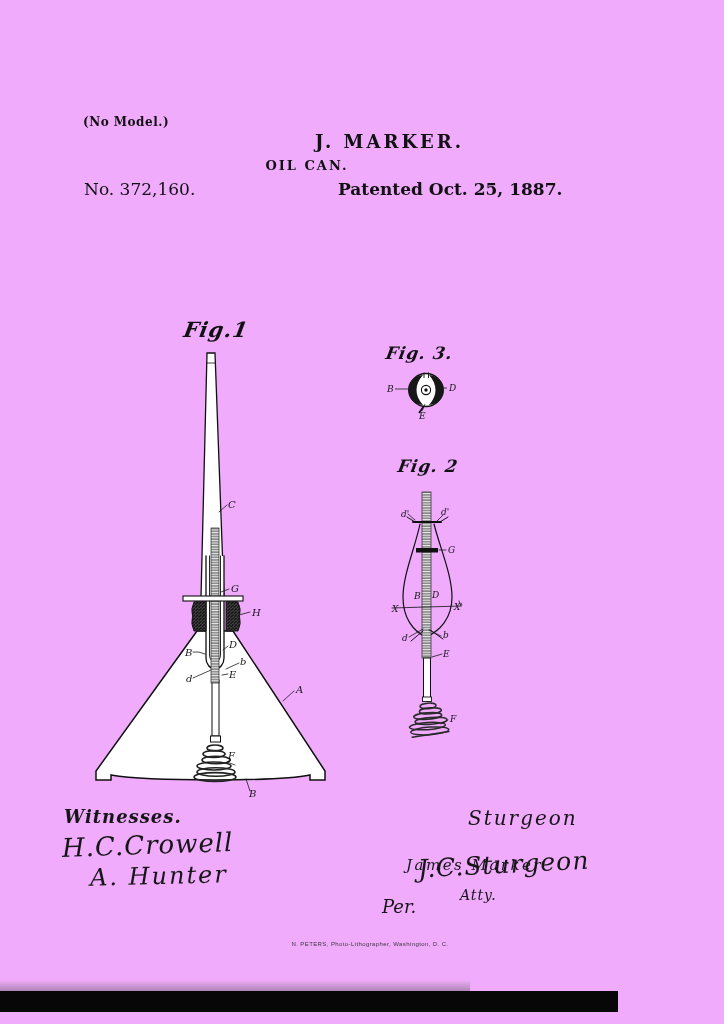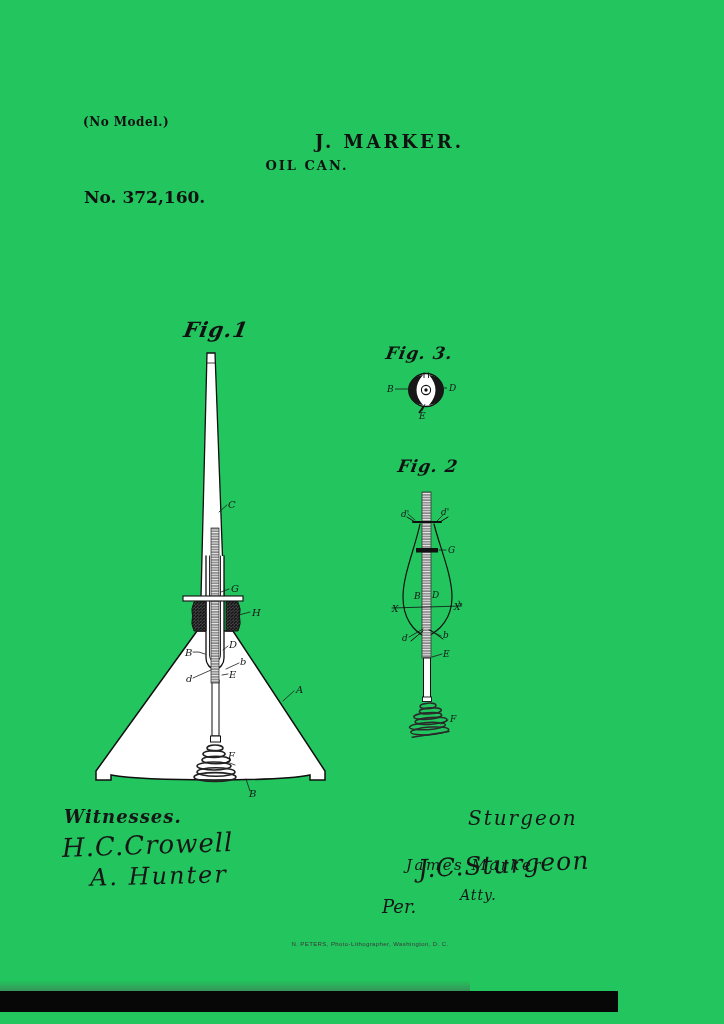--- a/index.html
+++ b/index.html
@@ -1,25 +1,25 @@
 <!DOCTYPE html>
 <html><head>
 <meta charset="utf-8">
 <style>
   html,body{margin:0;padding:0;background:#e9e9e9;}
   .page{
-    position:relative;width:724px;height:1024px;background:#22c55e;
+    position:relative;width:724px;height:1024px;background:#f0abfc;
     overflow:hidden;font-family:"DejaVu Serif", serif;color:#111;
   }
   .abs{position:absolute;}
   
   .no-model{left:83px;top:115px;font-size:12px;font-weight:bold;letter-spacing:0.5px;}
   .name-line{left:150px;top:131px;width:314px;text-align:right;font-size:18px;font-weight:bold;letter-spacing:3px;}
   .title-line{left:150px;top:158px;width:314px;text-align:center;font-size:13px;font-weight:bold;letter-spacing:2px;}
-  .number-line{left:84px;top:179px;font-size:17px;font-weight:bold;margin-top:8px;}
+  .number-line{left:84px;top:179px;font-size:17px;font-weight:normal;}
   .date-line{left:338px;top:179px;font-size:17px;font-weight:bold;}
   
   .fig-label{font-style:italic;font-weight:600;transform:skewX(-10deg);letter-spacing:1px;}
   .fig1-label{left:184px;top:317px;font-size:21px;}
   .fig3-label{left:386px;top:343px;font-size:17px;}
   .fig2-label{left:398px;top:456px;font-size:17px;}
   
   .drawing{left:0;top:0;}
   .ref{font:italic 10px "DejaVu Serif", serif;fill:#151515;}
   .ref2{font:italic 9px "DejaVu Serif", serif;fill:#151515;}
@@ -42,20 +42,21 @@
 </style>
 </head>
 <body>
 
 <div class="page">
 
   <div class="abs no-model">(No Model.)</div>
   <div class="abs name-line">J. MARKER.</div>
   <div class="abs title-line">OIL CAN.</div>
   <div class="abs number-line">No. 372,160.</div>
+  <div class="abs date-line">Patented Oct. 25, 1887.</div>
 
   <div class="abs fig-label fig1-label">Fig.1</div>
   <div class="abs fig-label fig3-label">Fig. 3.</div>
   <div class="abs fig-label fig2-label">Fig. 2</div>
 
   <svg class="abs drawing" width="724" height="1024" viewBox="0 0 724 1024">
     <defs>
       <pattern id="thread" width="10" height="2.6" patternUnits="userSpaceOnUse">
         <rect width="10" height="2.6" fill="#ececec"></rect>
         <path d="M0,0.9 H10" stroke="#3a3a3a" stroke-width="0.9"></path>

